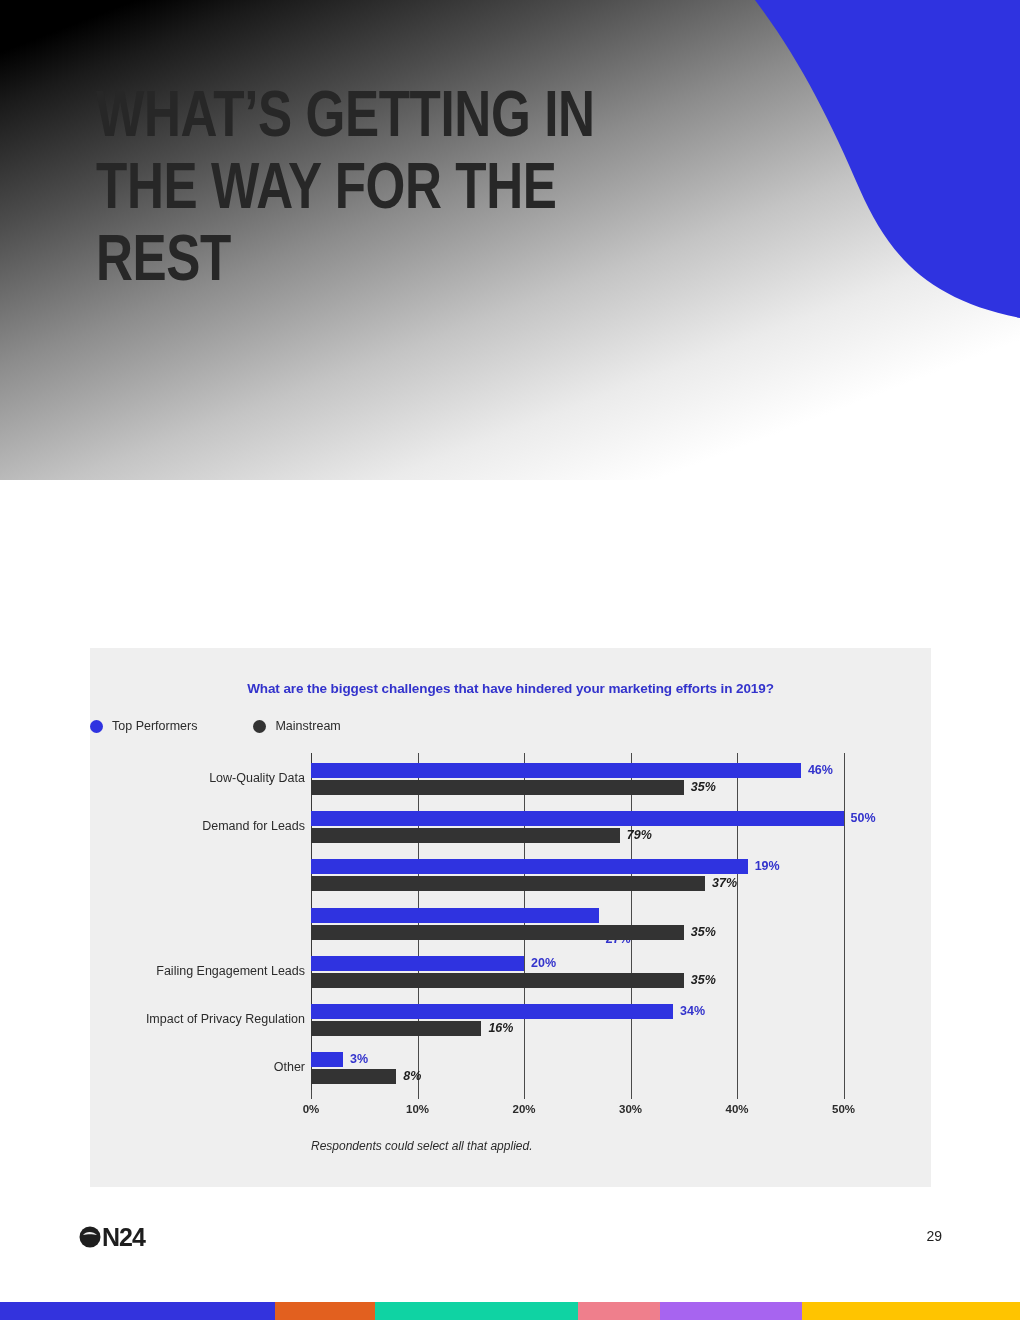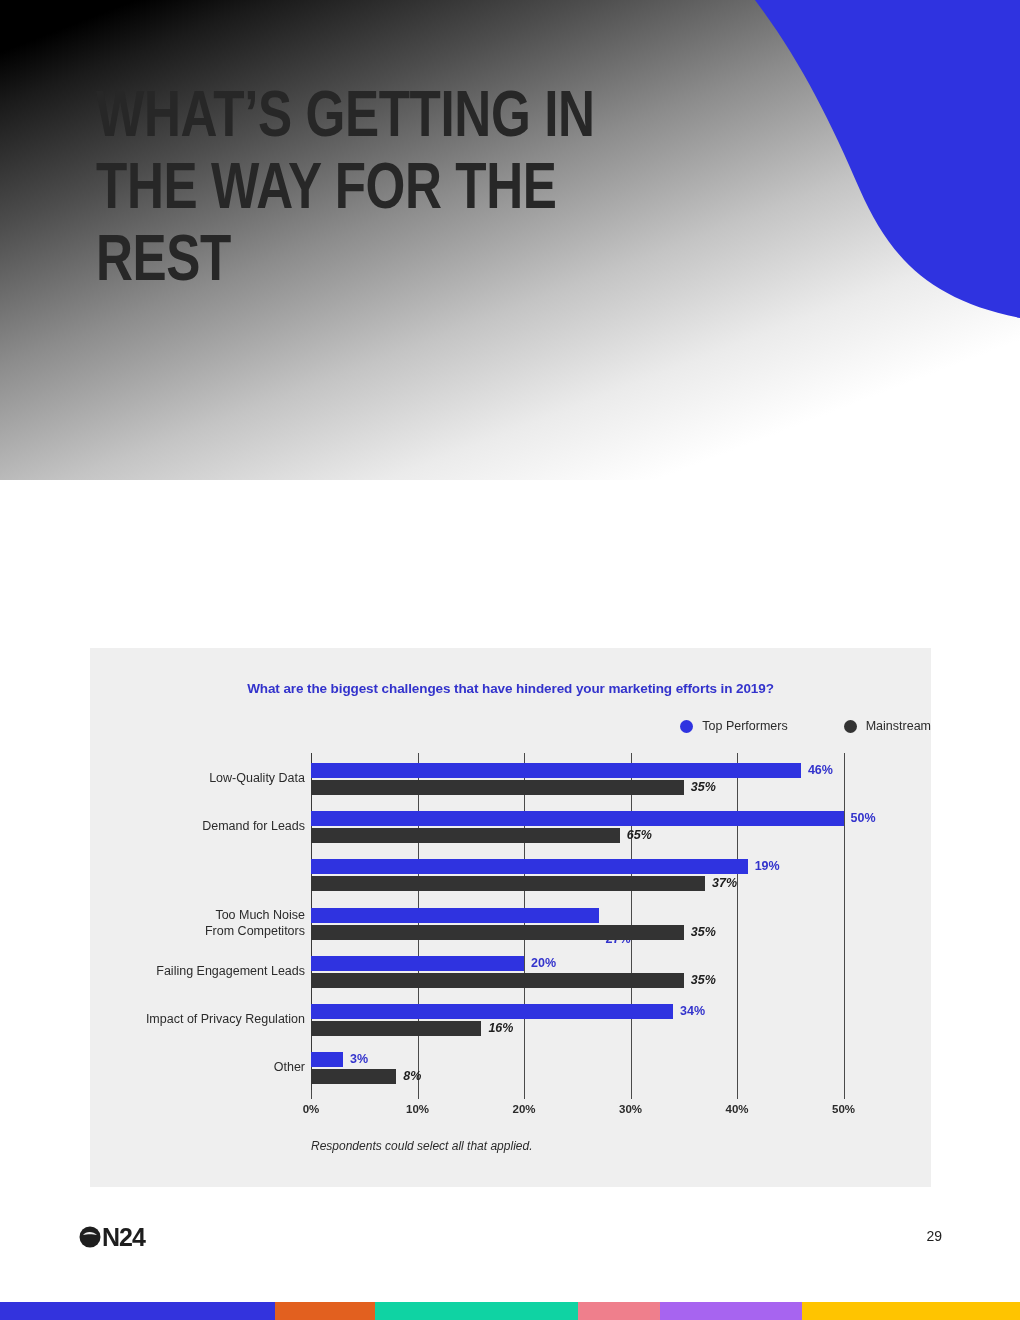--- a/index.html
+++ b/index.html
@@ -82,21 +82,21 @@
     font-weight: bold;
     letter-spacing: -0.1px;
   }
 
   
   #chart-legend {
     position: absolute;
     left: 0; top: 71px;
     width: 841px;
     display: flex;
-    justify-content: flex-end;
+    justify-content: flex-start;
     align-items: center;
     gap: 56px;
   }
   .legend-item {
     display: flex;
     align-items: center;
     gap: 9px;
   }
   .legend-dot {
     width: 13px;
@@ -239,22 +239,20 @@
     </div>
     <div class="legend-item">
       <span class="legend-dot" style="background: rgb(51, 51, 51);"></span>
       <span class="legend-label">Mainstream</span>
     </div>
   </div>
 
   <div id="cat-labels">
       <div class="cat-label" style="top: 17.0714px;">Low-Quality Data</div>
       <div class="cat-label" style="top: 65.2143px;">Demand for Leads</div>
-      <div class="cat-label" style="top: 153.5px;">Too Much Noise
-From Competitors</div>
       <div class="cat-label" style="top: 209.643px;">Failing Engagement Leads</div>
       <div class="cat-label" style="top: 257.786px;">Impact of Privacy Regulation</div>
       <div class="cat-label" style="top: 305.929px;">Other</div>
     </div>
 
   <div id="plot-area">
       <div class="gridline axis" style="left: 0px;"></div>
       <div class="tick-mark" style="left: 0px;"></div>
       <div class="tick-label" style="left: 0px;">0%</div>
       <div class="gridline" style="left: 106.5px;"></div>
@@ -272,21 +270,21 @@
       <div class="gridline" style="left: 532.5px;"></div>
       <div class="tick-mark" style="left: 532.5px;"></div>
       <div class="tick-label" style="left: 532.5px;">50%</div>
       <div class="bar tp" style="top: 10.0714px; width: 489.9px; background: rgb(47, 51, 224);"></div>
       <div class="bar-value tp" style="top: 10.0714px; left: 496.9px;">46%</div>
       <div class="bar ms" style="top: 27.0714px; width: 372.75px; background: rgb(51, 51, 51);"></div>
       <div class="bar-value ms" style="top: 27.0714px; left: 379.75px;">35%</div>
       <div class="bar tp" style="top: 58.2143px; width: 532.5px; background: rgb(47, 51, 224);"></div>
       <div class="bar-value tp" style="top: 58.2143px; left: 539.5px;">50%</div>
       <div class="bar ms" style="top: 75.2143px; width: 308.85px; background: rgb(51, 51, 51);"></div>
-      <div class="bar-value ms" style="top: 75.2143px; left: 315.85px;">65%</div>
+      <div class="bar-value ms" style="top: 75.2143px; left: 315.85px;">79%</div>
       <div class="bar tp" style="top: 106.357px; width: 436.65px; background: rgb(47, 51, 224);"></div>
       <div class="bar-value tp" style="top: 106.357px; left: 443.65px;">19%</div>
       <div class="bar ms" style="top: 123.357px; width: 394.05px; background: rgb(51, 51, 51);"></div>
       <div class="bar-value ms" style="top: 123.357px; left: 401.05px;">37%</div>
       <div class="bar tp" style="top: 154.5px; width: 287.55px; background: rgb(47, 51, 224);"></div>
       <div class="bar-value tp" style="top: 154.5px; left: 294.55px; margin-top: 24px;">27%</div>
       <div class="bar ms" style="top: 171.5px; width: 372.75px; background: rgb(51, 51, 51);"></div>
       <div class="bar-value ms" style="top: 171.5px; left: 379.75px;">35%</div>
       <div class="bar tp" style="top: 202.643px; width: 213px; background: rgb(47, 51, 224);"></div>
       <div class="bar-value tp" style="top: 202.643px; left: 220px;">20%</div>

